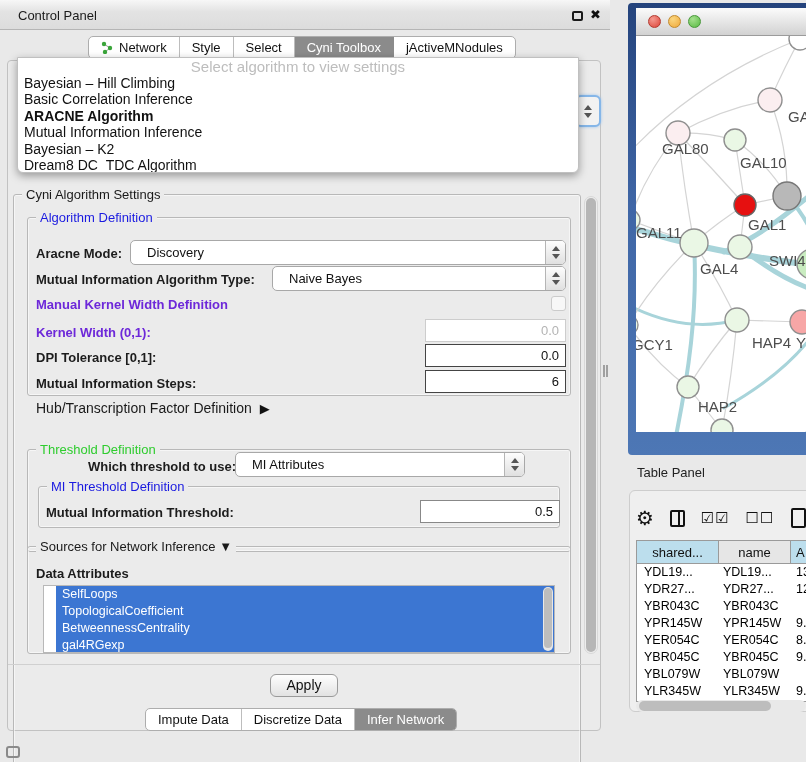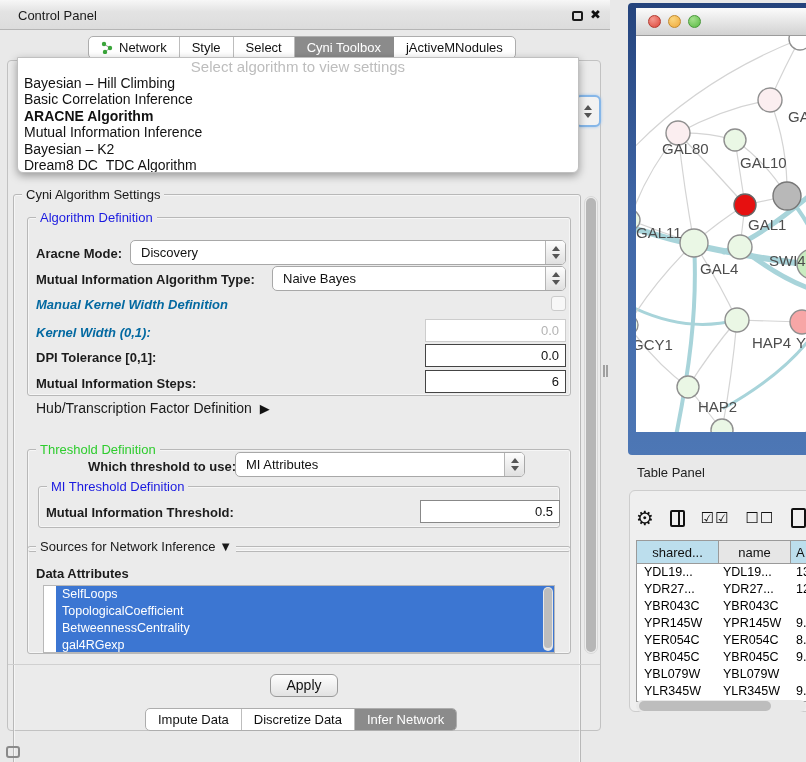--- a/index.html
+++ b/index.html
@@ -44,25 +44,25 @@
   
   .grp { position:absolute; border:1px solid #b8b8b8; border-radius:3px;
     box-shadow:inset 0 0 0 1px rgba(255,255,255,.55); }
   .legend { position:absolute; top:-8px; left:8px; background:#ebebeb; padding:0 4px;
     font-size:13px; white-space:nowrap; }
   .legend.blue { color:#1a1ae0; }
   .legend.green { color:#2ecc2e; }
   .legend.black { color:#1a1a1a; }
 
   .lbl { position:absolute; font-size:13px; font-weight:bold; color:#1c1c1c; white-space:nowrap; }
-  .lbl.dis { color:#0369a1;font-style:italic; }
+  .lbl.dis { color:#6d28d9; }
 
   .combo { position:absolute; height:25px; background:#fff; border:1px solid #a8a8a8;
     border-radius:5px; display:flex; align-items:center; font-size:13px; color:#111; }
-  .combo .val { flex:1; padding-left:10px; white-space:nowrap; overflow:hidden; }
+  .combo .val { flex:1; padding-left:16px; white-space:nowrap; overflow:hidden; }
   .combo .step { width:20px; height:100%; border-left:1px solid #b5b5b5;
     background:linear-gradient(#fdfdfd,#e0e0e0); border-radius:0 4px 4px 0;
     display:flex; flex-direction:column; align-items:center; justify-content:center; gap:3px; }
   .tri-up { width:0; height:0; border-left:4px solid transparent; border-right:4px solid transparent;
     border-bottom:5px solid #555; }
   .tri-dn { width:0; height:0; border-left:4px solid transparent; border-right:4px solid transparent;
     border-top:5px solid #555; }
 
   .numfield { position:absolute; height:23px; background:#fff; border:1.5px solid #444;
     font-size:13px; color:#111; text-align:right; padding:3px 6px 8px 0; }

